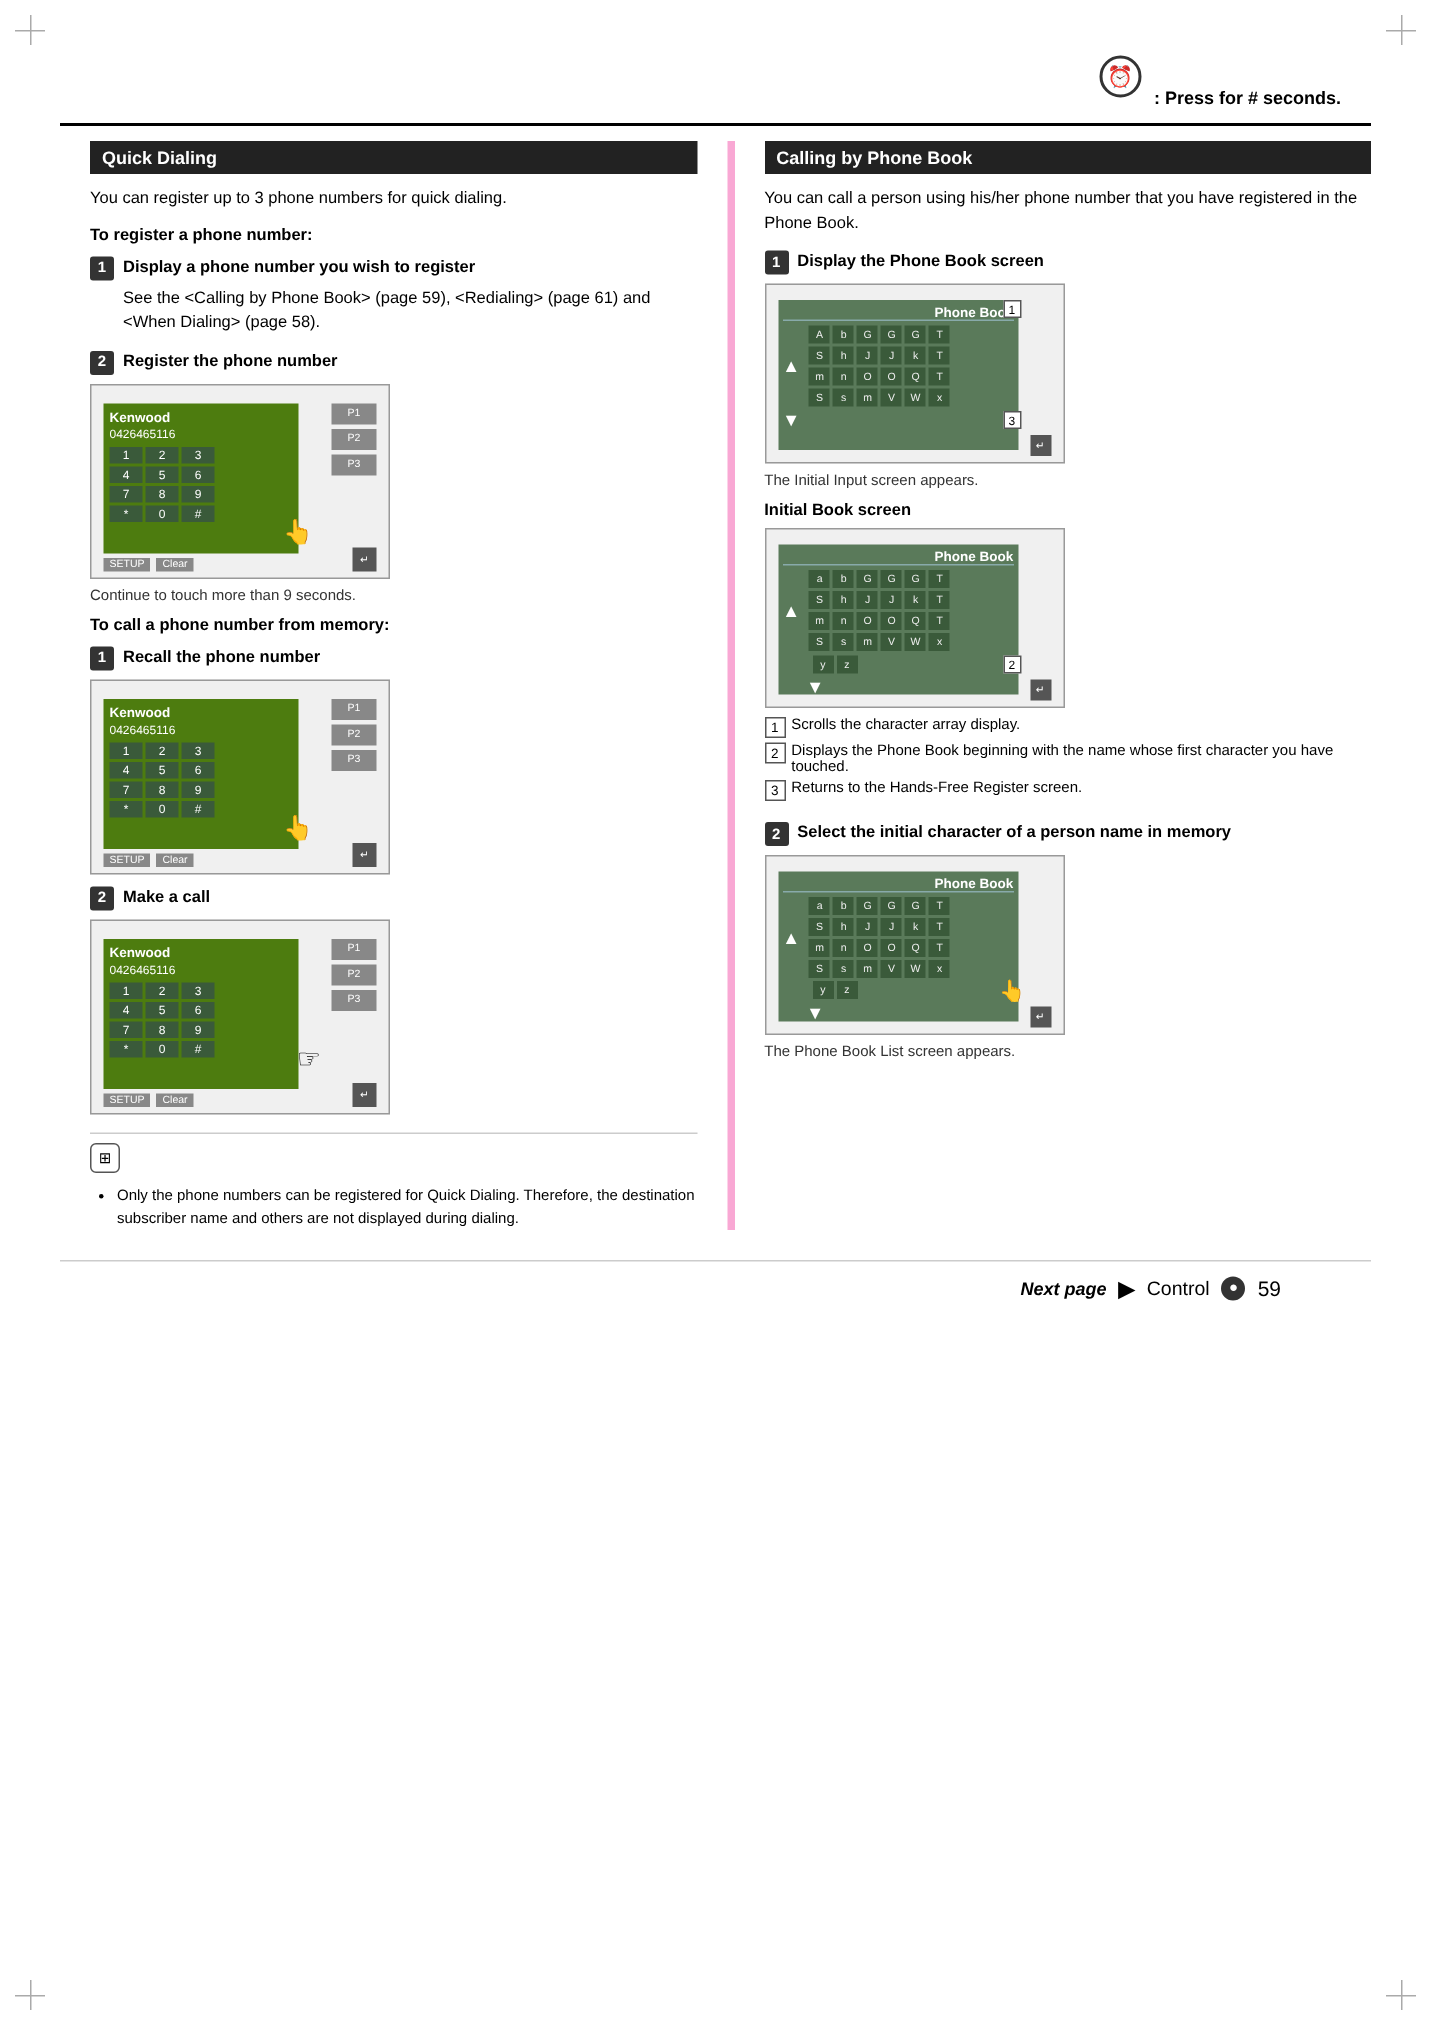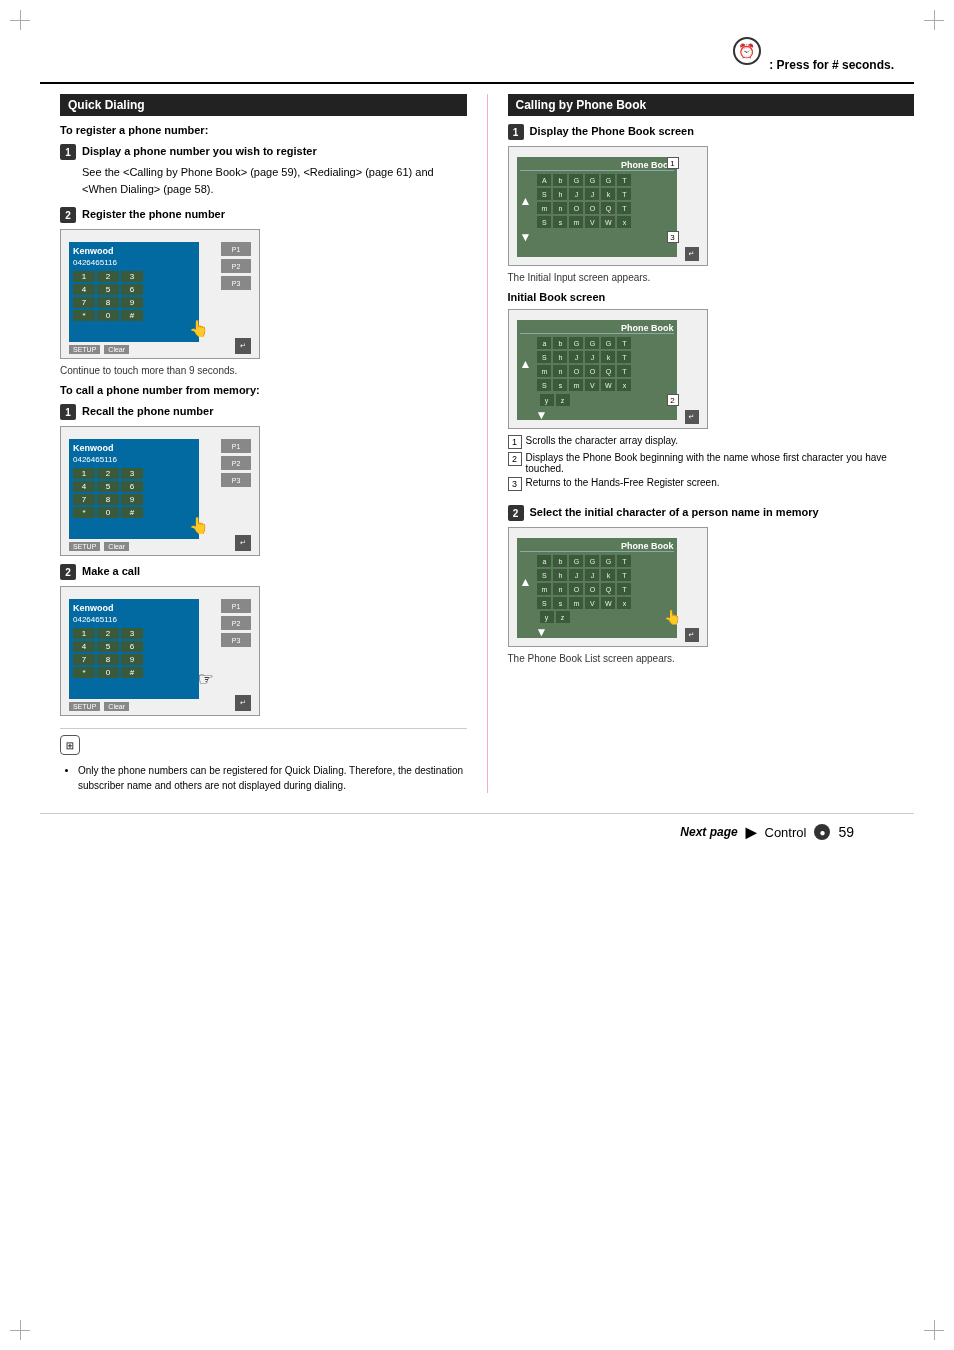--- a/index.html
+++ b/index.html
@@ -68,21 +68,21 @@
     .main-content {
       display: flex;
       gap: 0;
       padding: 10px 40px;
     }
 
     
     .left-col {
       flex: 1;
       padding-right: 20px;
-      border-right: 1px solid #f9a8d4;
+      border-right: 5px solid #f9a8d4;
       padding-left: 20px;
     }
 
     
     .right-col {
       flex: 1;
       padding-left: 20px;
     }
 
     
@@ -138,21 +138,21 @@
       border: 1px solid #999;
       background: #f0f0f0;
       width: 200px;
       height: 130px;
       margin: 6px 0;
       position: relative;
       font-size: 9px;
       overflow: hidden;
     }
     .device-screen {
-      background: #0369a1;
+      background: #4d7c0f;
       color: #fff;
       width: 130px;
       height: 100px;
       position: absolute;
       left: 8px;
       top: 12px;
       font-size: 8px;
       padding: 4px;
     }
     .device-screen-title {
@@ -400,20 +400,21 @@
 <hr class="top-divider">
 
 <div class="main-content">
 
   <div class="left-col">
 
     <div class="section-header">
       <span>Quick Dialing</span>
     </div>
 
+    <div class="section-body">You can register up to 3 phone numbers for quick dialing.</div>
 
     <div class="step-heading">To register a phone number:</div>
 
     <div class="step">
       <span class="step-num">1</span>
       <span class="step-label">Display a phone number you wish to register</span>
     </div>
 
     <div class="section-body" style="margin-left:22px;">See the &lt;Calling by Phone Book&gt; (page 59), &lt;Redialing&gt; (page 61) and &lt;When Dialing&gt; (page 58).</div>
 
@@ -542,20 +543,21 @@
     </div>
 
   </div>
 
   <div class="right-col">
 
     <div class="section-header">
       <span>Calling by Phone Book</span>
     </div>
 
+    <div class="section-body">You can call a person using his/her phone number that you have registered in the Phone Book.</div>
 
     <div class="step">
       <span class="step-num">1</span>
       <span class="step-label">Display the Phone Book screen</span>
     </div>
 
     <div class="phonebook-img">
       <div class="pb-screen">
         <div class="pb-title">Phone Book</div>
         <div style="position:relative; display:flex; align-items:center; gap:2px;">

